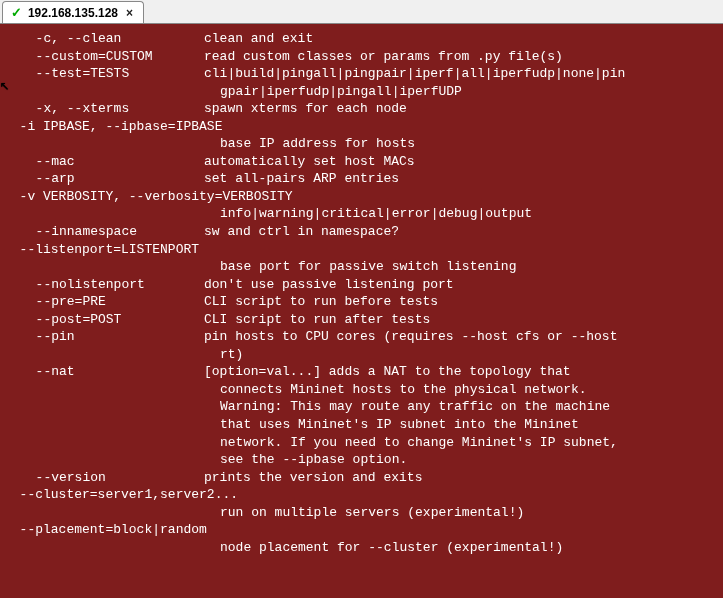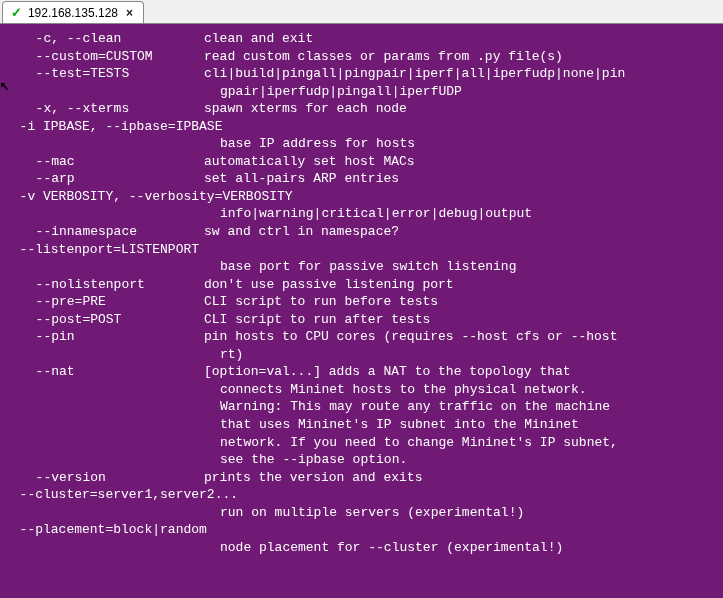--- a/index.html
+++ b/index.html
@@ -37,29 +37,29 @@
       font-family: Tahoma, Arial, sans-serif;
       font-size: 12px;
     }
     .check-icon {
       color: #0a0;
       font-weight: bold;
       font-size: 13px;
       line-height: 1;
     }
     .tab-title {
-      font-weight: normal;
+      font-weight: bold;
     }
     .close-x {
       font-weight: bold;
       color: #222;
       padding: 0 2px;
     }
     .terminal {
-      background: #701a75;
+      background: #7f1d1d;
       color: #fff;
       padding: 6px 4px 6px 4px;
       height: calc(598px - 24px);
       overflow: hidden;
       line-height: 1.35;
       white-space: pre;
       font-family: "Consolas", "Courier New", monospace;
     }
     .line {
       display: block;

